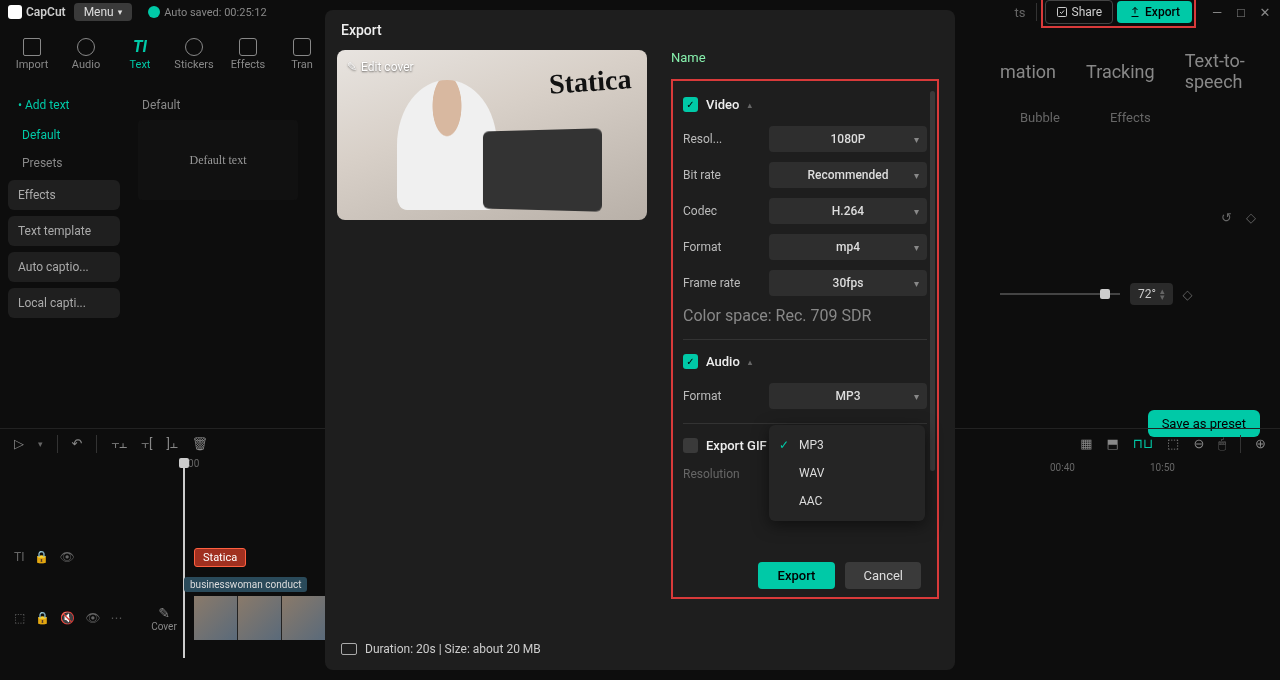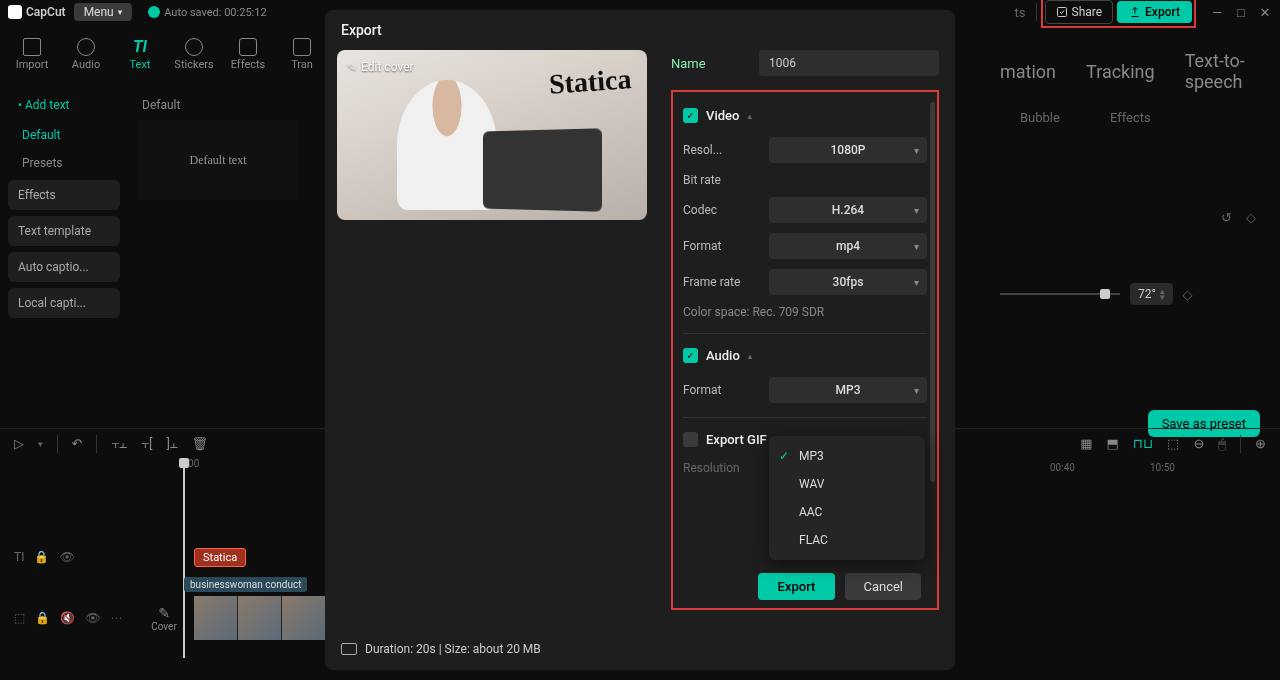--- a/index.html
+++ b/index.html
@@ -81,21 +81,21 @@
 .folder-btn { width: 26px; height: 26px; background: #3a3a3a; border-radius: 4px; display: flex; align-items: center; justify-content: center; }
 
 .red-box-settings { border: 2px solid #d93a3a; padding: 8px 10px 50px 10px; margin-top: 10px; height: 520px; position: relative; }
 .section-header { display: flex; align-items: center; gap: 8px; font-size: 13px; color: #eee; font-weight: 500; margin: 8px 0 14px 0; }
 .checkbox { width: 15px; height: 15px; background: #00c9a7; border-radius: 3px; display: flex; align-items: center; justify-content: center; color: #000; font-size: 10px; }
 .checkbox.empty { background: #3a3a3a; }
 .setting-row { display: flex; align-items: center; margin-bottom: 10px; }
 .setting-label { width: 86px; font-size: 12px; color: #bbb; }
 .dropdown { flex: 1; background: #2e2e2e; border-radius: 4px; padding: 6px 10px; font-size: 12px; color: #ddd; display: flex; align-items: center; justify-content: center; position: relative; font-weight: 500; max-width: 158px; }
 .dropdown::after { content: "▾"; position: absolute; right: 8px; color: #888; font-size: 10px; }
-.color-note { font-size: 12px; color: #888; margin: 6px 0 14px 0; }
+.color-note { font-size: 16px; color: #888; margin: 6px 0 14px 0; }
 .section-div { height: 1px; background: #333; margin: 14px 0; }
 
 .audio-dd-open { position: absolute; left: 96px; top: 344px; width: 156px; background: #252525; border-radius: 6px; padding: 6px 0; box-shadow: 0 4px 16px rgba(0,0,0,0.5); z-index: 10; }
 .dd-option { padding: 7px 16px 7px 30px; font-size: 12px; color: #ddd; position: relative; }
 .dd-option.selected::before { content: "✓"; position: absolute; left: 10px; color: #00c9a7; }
 
 .modal-footer { position: absolute; bottom: 8px; right: 16px; display: flex; gap: 10px; }
 .export-btn { background: #00c9a7; color: #000; padding: 6px 20px; border-radius: 4px; font-size: 13px; font-weight: 500; }
 .cancel-btn { background: #3a3a3a; color: #ddd; padding: 6px 18px; border-radius: 4px; font-size: 13px; }
 
@@ -294,36 +294,36 @@
         <div class="edit-cover">
           <span>✎</span>
           <span>Edit cover</span>
         </div>
         <div class="cover-title">Statica</div>
       </div>
     </div>
     <div class="modal-right">
       <div class="field-row">
         <div class="field-label">Name</div>
-        <div class="field-input">1006</div>
       </div>
 
       <div class="red-box-settings">
         <div class="scroll-indicator"></div>
         <div class="section-header">
           <div class="checkbox">✓</div>
           <span>Video</span>
           <span style="color:#666;font-size:9px">▴</span>
         </div>
         <div class="setting-row">
             <div class="setting-label">Resol...</div>
             <div class="dropdown">1080P</div>
           </div>
         <div class="setting-row">
             <div class="setting-label">Bit rate</div>
+            <div class="dropdown">Recommended</div>
           </div>
         <div class="setting-row">
             <div class="setting-label">Codec</div>
             <div class="dropdown">H.264</div>
           </div>
         <div class="setting-row">
             <div class="setting-label">Format</div>
             <div class="dropdown">mp4</div>
           </div>
         <div class="setting-row">
@@ -347,21 +347,20 @@
           <span>Export GIF</span>
         </div>
         <div class="setting-row">
             <div class="setting-label" style="color:#666">Resolution</div>
           </div>
 
         <div class="audio-dd-open">
           <div class="dd-option selected">MP3</div>
           <div class="dd-option">WAV</div>
           <div class="dd-option">AAC</div>
-          <div class="dd-option">FLAC</div>
         </div>
 
         <div class="modal-footer">
           <div class="export-btn">Export</div>
           <div class="cancel-btn">Cancel</div>
         </div>
       </div>
     </div>
   </div>
   <div class="duration-bar">

